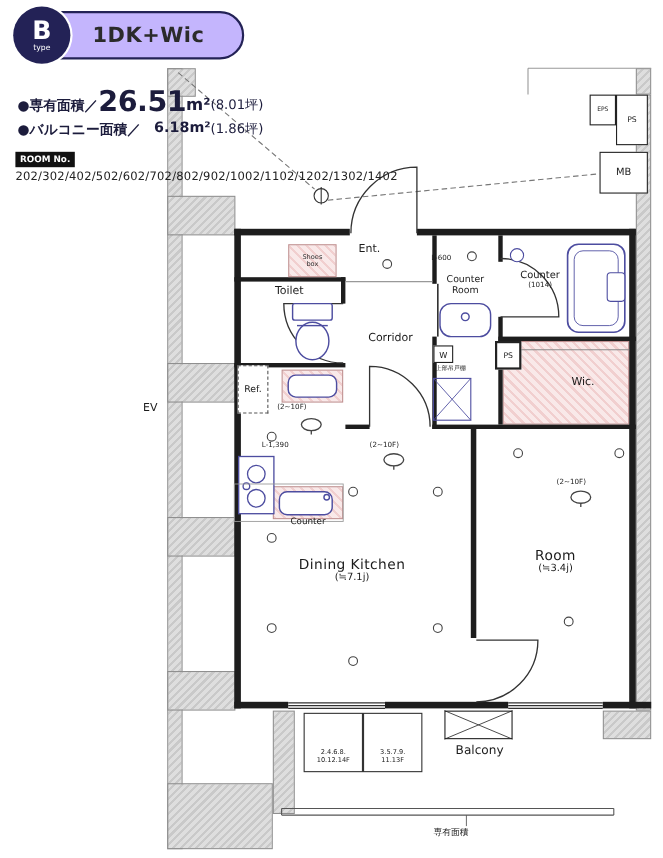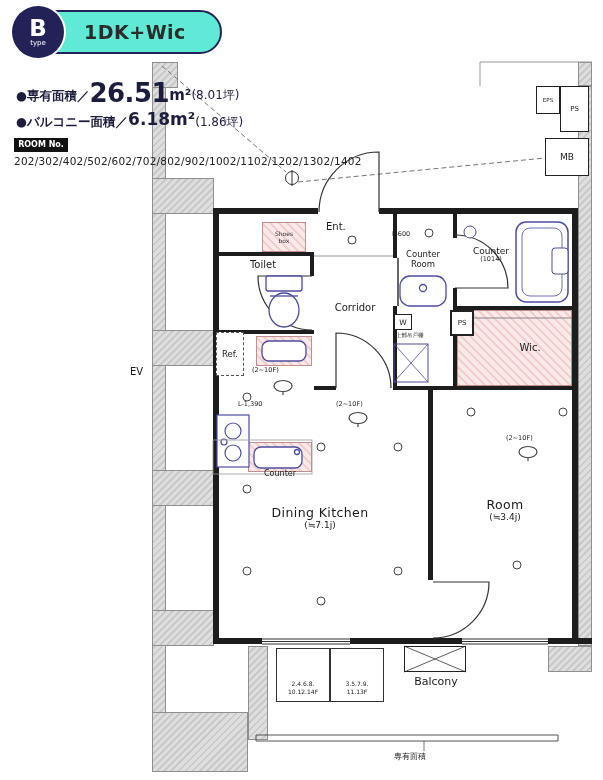--- a/index.html
+++ b/index.html
@@ -7,21 +7,21 @@
   #canvas{position:relative;width:603px;height:780px;overflow:hidden;background:#fff;}
   .t{position:absolute;white-space:nowrap;color:#1b1b1b;z-index:10;line-height:1.15;}
   .tc{text-align:center;white-space:normal;}
   .w{position:absolute;background:#1d1d1d;z-index:4;}
   .g{position:absolute;background:repeating-linear-gradient(135deg,#dedede 0 3px,#c9c9c9 3px 5px);border:1px solid #8f8f8f;box-sizing:border-box;z-index:2;}
   .pk{position:absolute;background:repeating-linear-gradient(45deg,#f1cfcf 0 2px,#f9e9e9 2px 6px);border:1px solid #c09090;box-sizing:border-box;z-index:3;}
   .bx{position:absolute;background:#fff;border:1.5px solid #222;box-sizing:border-box;display:flex;align-items:center;justify-content:center;z-index:8;}
   svg.overlay{position:absolute;left:0;top:0;z-index:6;pointer-events:none;}
   .hdr{color:#1c1c3c;}
   .badge{position:absolute;left:12px;top:6px;width:52px;height:52px;border-radius:50%;background:#232256;box-shadow:0 0 0 2px #fff;display:flex;flex-direction:column;align-items:center;justify-content:center;z-index:12;color:#fff;}
-  .pill{position:absolute;left:30px;top:10px;width:192px;height:44px;border:2.5px solid #232256;border-radius:24px;box-sizing:border-box;background:#5eead4;z-index:11;display:flex;align-items:center;padding-left:52px;}
+  .pill{position:absolute;left:30px;top:10px;width:192px;height:44px;border:2.5px solid #232256;border-radius:24px;box-sizing:border-box;background:#c4b5fd;z-index:11;display:flex;align-items:center;padding-left:52px;}
   .legend{position:absolute;border:1.2px solid #333;box-sizing:border-box;background:#fff;z-index:8;display:flex;flex-direction:column;justify-content:flex-end;align-items:center;padding-bottom:5px;}
   .legend .ln{font-size:6px;line-height:8px;color:#222;}
 </style>
 </head>
 <body>
 
 <div id="canvas">
 
   <div class="pill">
     <span class="hdr" style="font-size:19px;font-weight:600;color:#2b2b2b;letter-spacing:0.5px;">1DK+Wic</span>
@@ -32,21 +32,21 @@
   </div>
 
   <div class="t hdr" style="left:16px;top:80px;display:flex;align-items:flex-end;z-index:10;">
     <span style="font-size:12.5px;font-weight:bold;padding-bottom:3px;">●専有面積／</span>
     <span style="font-size:26px;font-weight:bold;letter-spacing:-0.5px;line-height:26px;">26.51</span>
     <span style="font-size:15px;font-weight:bold;padding-bottom:2px;">m²</span>
     <span style="font-size:12px;padding-bottom:3px;">(8.01坪)</span>
   </div>
   <div class="t hdr" style="left:16px;top:110px;display:flex;align-items:flex-end;">
     <span style="font-size:12.5px;font-weight:bold;">●バルコニー面積／</span>
-    <span style="font-size:17px;font-weight:bold;">6.18m²</span>
+    <span style="font-size:13px;font-weight:bold;margin-left:12px;">6.18m²</span>
     <span style="font-size:12px;">(1.86坪)</span>
   </div>
   <div class="t" style="left:14px;top:138px;width:54px;height:14px;background:#111;color:#fff;font-size:8px;font-weight:bold;display:flex;align-items:center;justify-content:center;">ROOM No.</div>
   <div class="t" style="left:14px;top:155px;font-size:10.5px;letter-spacing:0.2px;color:#222;">202/302/402/502/602/702/802/902/1002/1102/1202/1302/1402</div>
 
   <div class="g" style="left:152px;top:62px;width:14px;height:710px;"></div>
   <div class="g" style="left:152px;top:62px;width:26px;height:26px;"></div>
   <div class="g" style="left:152px;top:178px;width:62px;height:36px;"></div>
   <div class="g" style="left:152px;top:330px;width:62px;height:36px;"></div>
   <div class="g" style="left:152px;top:470px;width:62px;height:36px;"></div>

